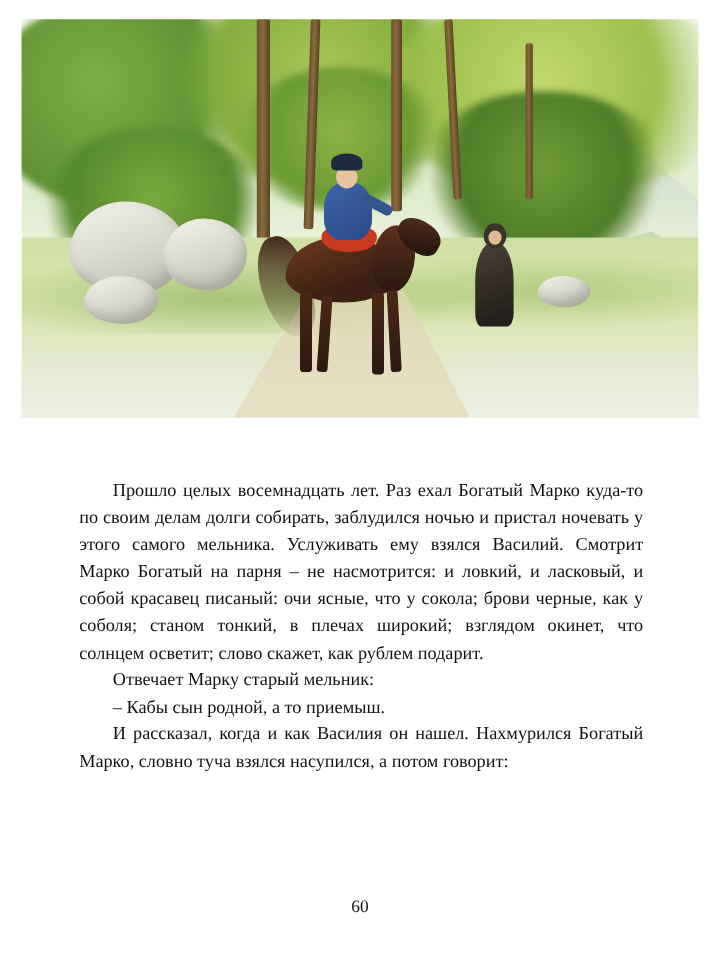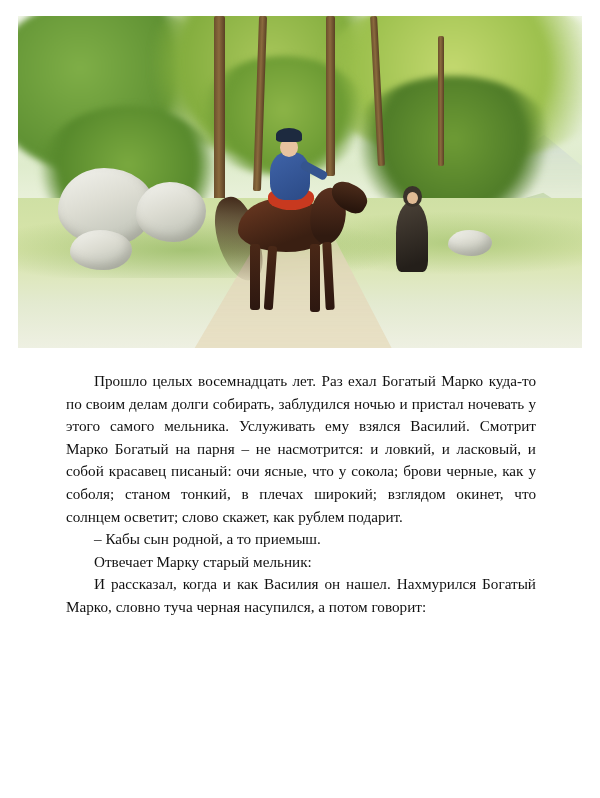--- a/index.html
+++ b/index.html
@@ -203,20 +203,21 @@
     text-align: justify;
   }
   .textblock p {
     margin: 0;
     text-indent: 28px;
     text-align: justify;
     text-justify: inter-word;
   }
   .textblock p.first {
     text-align: justify;
+    margin-top: 28px;
   }
   .pagenum {
     position: absolute;
     left: 0;
     right: 0;
     top: 748px;
     text-align: center;
     font-size: 14.5px;
     color: #111111;
   }
@@ -293,18 +294,19 @@
 
     <div style="position:absolute; left:374px; top:166px; width:40px; height:90px;">
       <div class="monk-body" style="left:4px; top:20px; width:32px; height:70px;"></div>
       <div class="monk-head" style="left:11px; top:4px; width:19px; height:21px;"></div>
       <div class="monk-face" style="left:15px; top:10px; width:11px; height:12px;"></div>
     </div>
   </div>
 
   <div class="textblock">
     <p class="first">Прошло целых восемнадцать лет. Раз ехал Богатый Марко куда-то по своим делам долги собирать, заблудился ночью и пристал ночевать у этого самого мельника. Услуживать ему взялся Василий. Смотрит Марко Богатый на парня – не насмотрится: и ловкий, и ласковый, и собой красавец писаный: очи ясные, что у сокола; брови черные, как у соболя; станом тонкий, в плечах широкий; взглядом окинет, что солнцем осветит; слово скажет, как рублем подарит.</p>
+    <p>Отвечает Марку старый мельник:</p>
     <p>– Кабы сын родной, а то приемыш.</p>
-    <p>Отвечает Марку старый мельник:</p>
-    <p>И рассказал, когда и как Василия он нашел. Нахмурился Богатый Марко, словно туча черная насупился, а потом говорит:</p>
+    <p>И рассказал, когда и как Василия он нашел. Нахмурился Богатый Марко, словно туча взялся насупился, а потом говорит:</p>
   </div>
 
+  <div class="pagenum">60</div>
 </div>
 
 </body></html>

